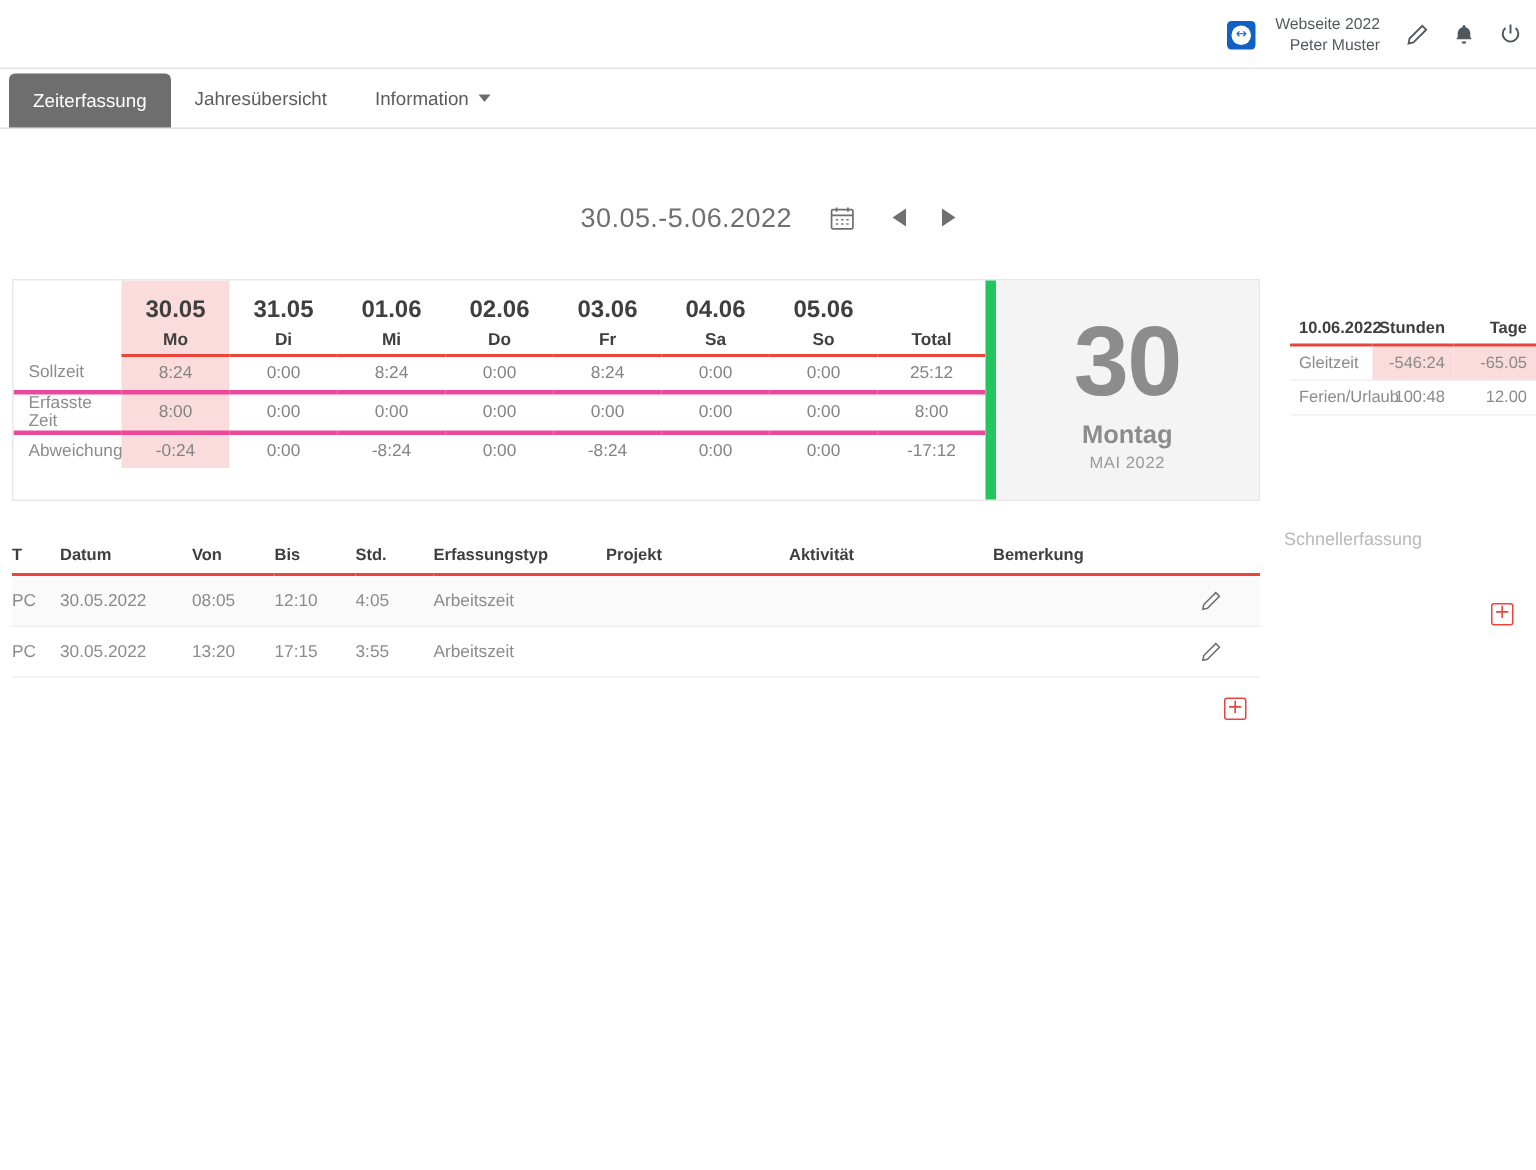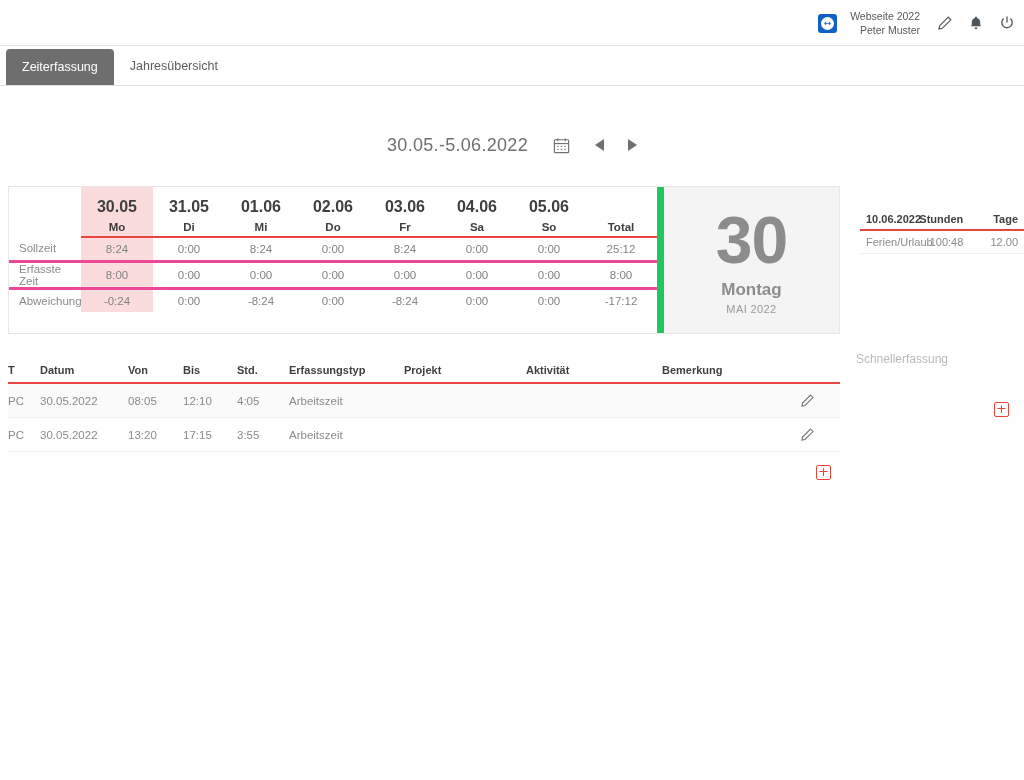--- a/index.html
+++ b/index.html
@@ -346,20 +346,24 @@
   </div>
 </div>
 
 <div class="navbar">
   <div class="tab active">
     <span>Zeiterfassung</span>
   </div>
   <div class="tab">
     <span>Jahresübersicht</span>
   </div>
+  <div class="tab">
+    <span>Information</span>
+    <span class="caret"></span>
+  </div>
 </div>
 
 <div class="datenav">
   <div class="daterange">30.05.-5.06.2022</div>
   <div>
     <svg class="cal-icon" width="19" height="19" viewBox="0 0 20 20" fill="none" stroke="currentColor" stroke-width="1.2">
       <rect x="2.5" y="4" width="15" height="13.5" rx="1"></rect>
       <path d="M2.5 8h15"></path>
       <path d="M6 2.5v3M14 2.5v3"></path>
       <path d="M5.5 11h1.6M9.2 11h1.6M12.9 11h1.6M5.5 14h1.6M9.2 14h1.6M12.9 14h1.6" stroke-width="1"></path>
@@ -454,20 +458,25 @@
 <div class="balance">
   <table class="bal">
     <thead>
       <tr>
         <th class="b-date">10.06.2022</th>
         <th>Stunden</th>
         <th>Tage</th>
       </tr>
     </thead>
     <tbody>
+      <tr class="hl">
+        <td class="b-label">Gleitzeit</td>
+        <td class="b-val">-546:24</td>
+        <td class="b-val">-65.05</td>
+      </tr>
       <tr>
         <td class="b-label">Ferien/Urlaub</td>
         <td>100:48</td>
         <td>12.00</td>
       </tr>
     </tbody>
   </table>
 </div>
 
 <div class="schnell">Schnellerfassung</div>

